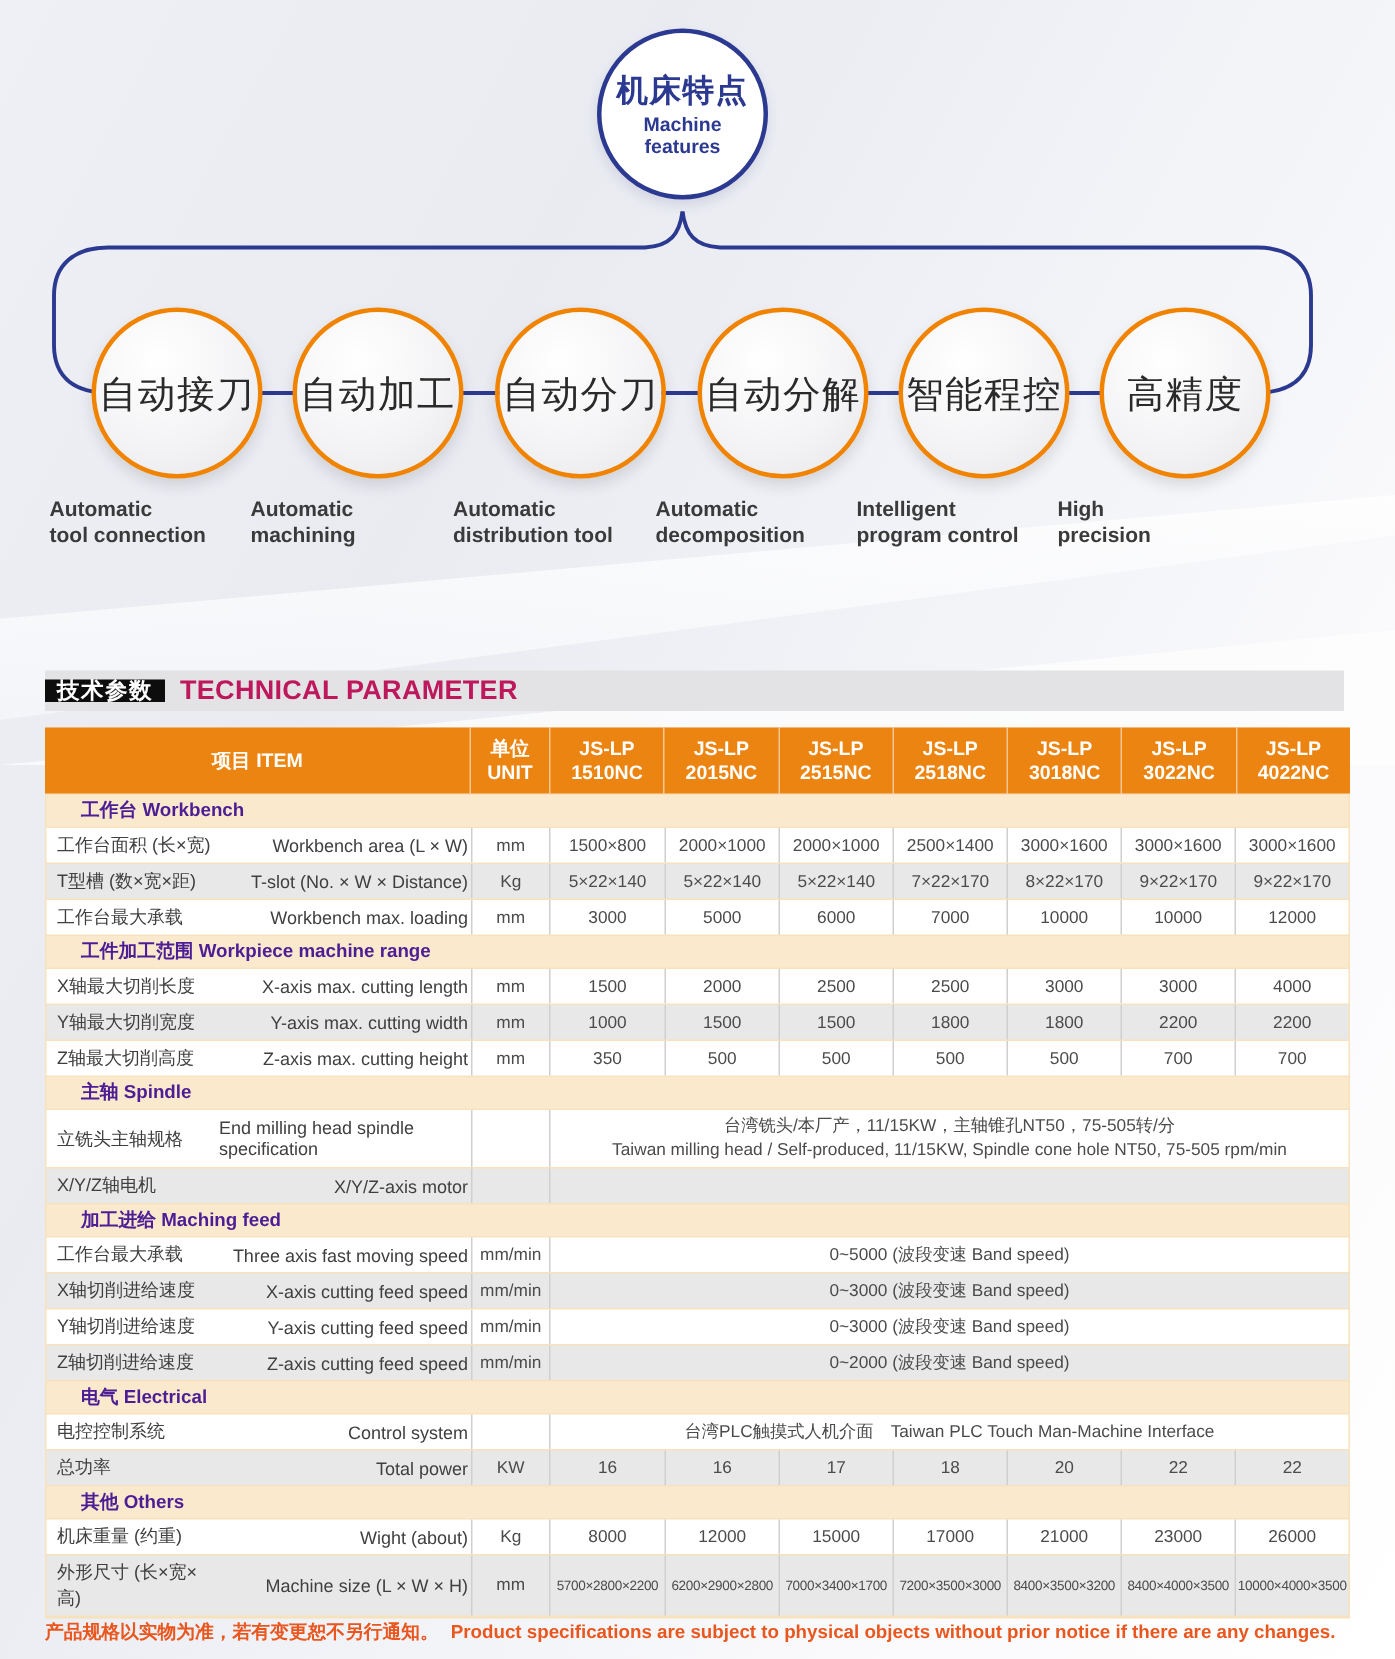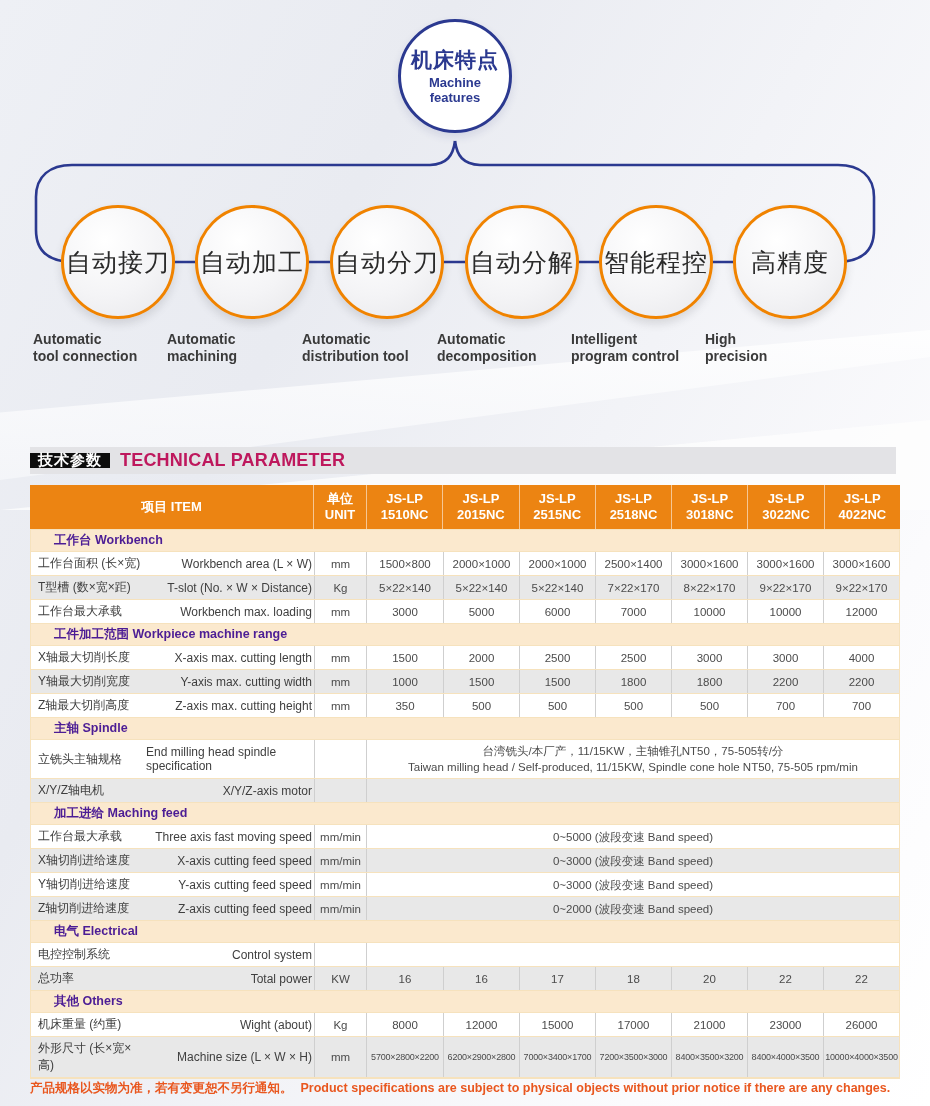--- a/index.html
+++ b/index.html
@@ -302,20 +302,21 @@
           <div class="cell unit">mm/min</div>
           <div class="cell span-cell">0~2000 (波段变速  Band speed)</div>
         </div>
         <div class="section-row">电气 Electrical</div>
         <div class="row">
           <div class="cell item">
             <span class="zh">电控控制系统</span>
             <span class="en">Control system</span>
           </div>
           <div class="cell unit"></div>
+          <div class="cell span-cell">台湾PLC触摸式人机介面　Taiwan PLC Touch Man-Machine Interface</div>
         </div>
         <div class="row alt">
           <div class="cell item">
             <span class="zh">总功率</span>
             <span class="en">Total power</span>
           </div>
           <div class="cell unit">KW</div>
           <div class="cell val">16</div>
           <div class="cell val">16</div>
           <div class="cell val">17</div>

